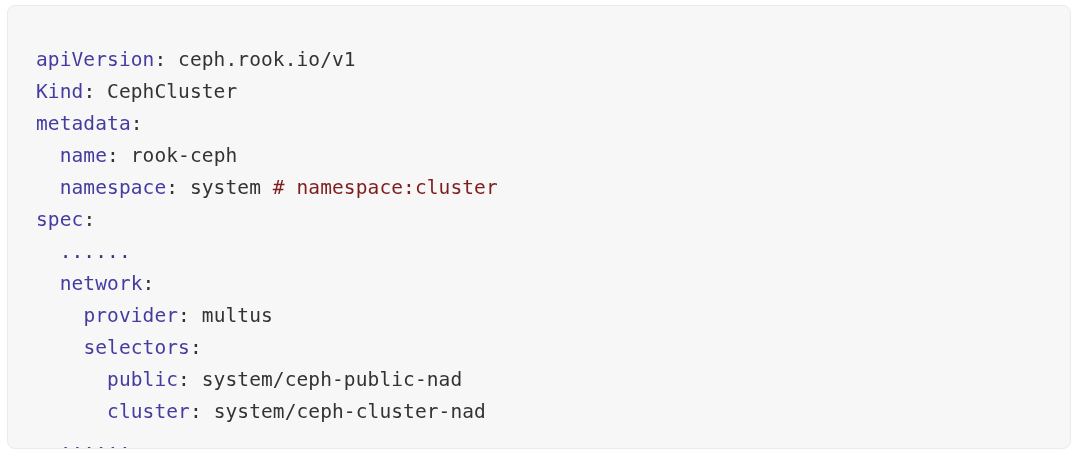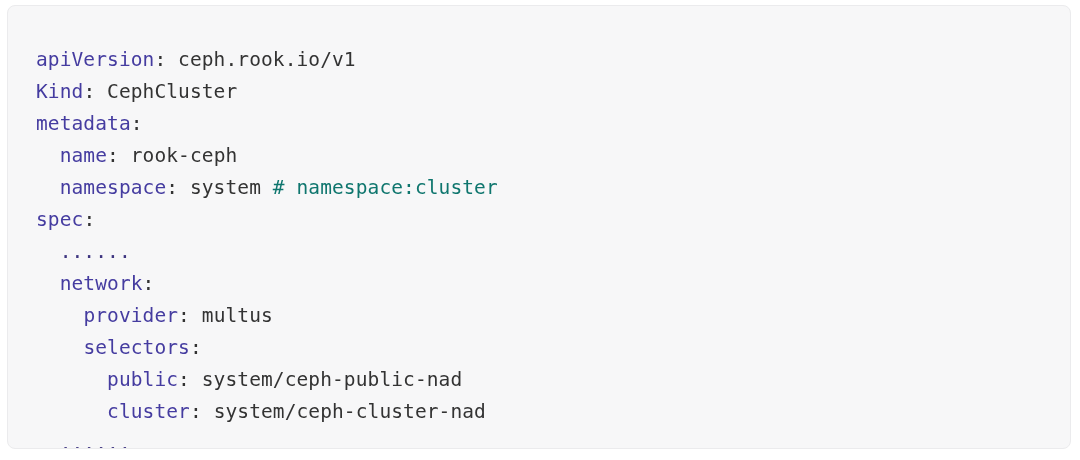--- a/index.html
+++ b/index.html
@@ -39,21 +39,21 @@
   }
 
   .code-line {
     white-space: pre;
     min-height: 32px;
   }
 
   .tok-key   { color: #453ca0; }
   .tok-text  { color: #333333; }
   .tok-punct { color: #333333; }
-  .tok-comment { color: #0f766e; }
+  .tok-comment { color: #7f1d1d; }
   .tok-ellipsis { color: #3e3580; letter-spacing: 0.1px; }
 </style>
 </head>
 <body>
 
 <div class="code-card">
   <pre class="code-block" id="code-block"><div class="code-line"><span></span><span class="tok-key">apiVersion</span><span class="tok-punct">: </span><span class="tok-text">ceph.rook.io/v1</span></div><div class="code-line"><span></span><span class="tok-key">Kind</span><span class="tok-punct">: </span><span class="tok-text">CephCluster</span></div><div class="code-line"><span></span><span class="tok-key">metadata</span><span class="tok-punct">:</span></div><div class="code-line"><span>  </span><span class="tok-key">name</span><span class="tok-punct">: </span><span class="tok-text">rook-ceph</span></div><div class="code-line"><span>  </span><span class="tok-key">namespace</span><span class="tok-punct">: </span><span class="tok-text">system </span><span class="tok-comment"># namespace:cluster</span></div><div class="code-line"><span></span><span class="tok-key">spec</span><span class="tok-punct">:</span></div><div class="code-line"><span>  </span><span class="tok-ellipsis">......</span></div><div class="code-line"><span>  </span><span class="tok-key">network</span><span class="tok-punct">:</span></div><div class="code-line"><span>    </span><span class="tok-key">provider</span><span class="tok-punct">: </span><span class="tok-text">multus</span></div><div class="code-line"><span>    </span><span class="tok-key">selectors</span><span class="tok-punct">:</span></div><div class="code-line"><span>      </span><span class="tok-key">public</span><span class="tok-punct">: </span><span class="tok-text">system/ceph-public-nad</span></div><div class="code-line"><span>      </span><span class="tok-key">cluster</span><span class="tok-punct">: </span><span class="tok-text">system/ceph-cluster-nad</span></div><div class="code-line"><span>  </span><span class="tok-ellipsis">......</span></div></pre>
 </div>
 
 </body></html>

